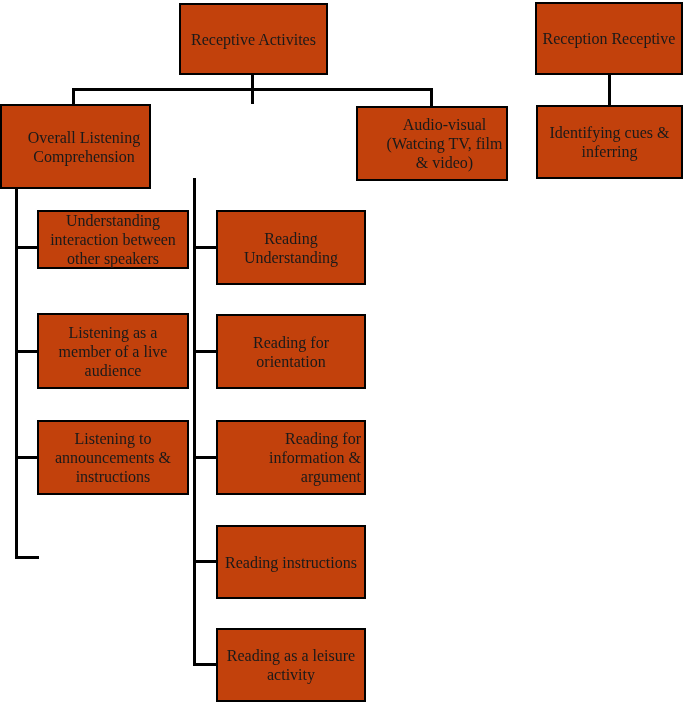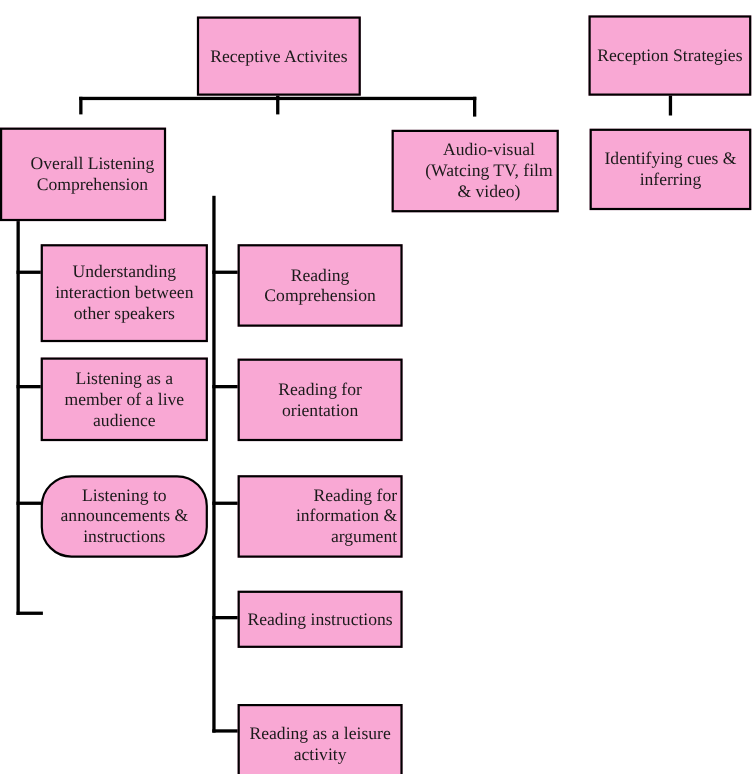--- a/index.html
+++ b/index.html
@@ -9,53 +9,52 @@
     height: 704px;
     background: #ffffff;
     font-family: "Liberation Serif", "DejaVu Serif", serif;
     color: #1a1a1a;
     overflow: hidden;
   }
   .node {
     position: absolute;
     box-sizing: border-box;
     border: 2.5px solid #000000;
-    background: #f9a8d4;
+    background: #c2410c;
     display: flex;
     align-items: center;
     justify-content: center;
     text-align: center;
     font-size: 16px;
     line-height: 19px;
     padding: 2px 3px;
-    margin-top: 12px;
   }
   .node span { display: block; }
   .line {
     position: absolute;
     background: #000000;
   }
   
   #b-receptive    { left: 179px; top: 3px;   width: 149px; height: 72px; }
   #b-reception    { left: 535px; top: 2px;   width: 148px; height: 73px; }
   
   #b-listening    { left: 0px;   top: 104px; width: 151px; height: 85px; padding-left: 20px; }
   #b-reading      { left: 179px; top: 104px; width: 150px; height: 75px; }
   #b-audiovisual  { left: 356px; top: 106px; width: 152px; height: 75px; padding-left: 28px; }
   #b-identifying  { left: 536px; top: 105px; width: 147px; height: 74px; justify-content: center; }
   
-  #b-lc1 { left: 37px; top: 210px; width: 152px; height: 89px; }
+  #b-lc1 { left: 37px; top: 210px; width: 152px; height: 59px; }
   #b-lc2 { left: 37px; top: 313px; width: 152px; height: 76px; justify-content: center; }
-  #b-lc3 { left: 37px; top: 420px; width: 152px; height: 75px; border-radius: 28px; }
+  #b-lc3 { left: 37px; top: 420px; width: 152px; height: 75px; }
   #b-lc4 { left: 37px; top: 524px; width: 152px; height: 74px; }
   
   #b-rc1 { left: 216px; top: 210px; width: 150px; height: 75px; }
   #b-rc2 { left: 216px; top: 314px; width: 150px; height: 75px; }
   #b-rc3 { left: 216px; top: 420px; width: 150px; height: 75px; text-align: right; }
-  #b-rc4 { left: 216px; top: 525px; width: 150px; height: 52px; }
+  #b-rc4 { left: 216px; top: 525px; width: 150px; height: 74px; }
   #b-rc5 { left: 216px; top: 628px; width: 150px; height: 74px; }
   
   #l-root-drop      { left: 251px; top: 74px;  width: 3px;   height: 17px; }
   #l-row-h          { left: 72px;  top: 88px;  width: 361px; height: 3px;  }
   #l-stub-left      { left: 72px;  top: 88px;  width: 3px;   height: 16px; }
   #l-stub-mid       { left: 251px; top: 88px;  width: 3px;   height: 16px; }
   #l-stub-right     { left: 430px; top: 88px;  width: 3px;   height: 18px; }
   #l-reception-drop { left: 608px; top: 73px;  width: 3px;   height: 32px; }
   #l-listen-trunk   { left: 15px;  top: 178px; width: 3px;   height: 381px; }
   #l-listen-s1      { left: 15px;  top: 246px; width: 24px;  height: 3px; }
@@ -89,21 +88,21 @@
   <div class="line" id="l-read-s1"></div>
   <div class="line" id="l-read-s2"></div>
   <div class="line" id="l-read-s3"></div>
   <div class="line" id="l-read-s4"></div>
   <div class="line" id="l-read-s5"></div>
 
   <div class="node" id="b-receptive">
     <span>Receptive Activites</span>
   </div>
   <div class="node" id="b-reception">
-    <span>Reception Strategies</span>
+    <span>Reception Receptive</span>
   </div>
 
   <div class="node" id="b-listening">
     <span>Overall Listening Comprehension</span>
   </div>
   <div class="node" id="b-audiovisual">
     <span>Audio-visual (Watcing TV, film &amp; video)</span>
   </div>
   <div class="node" id="b-identifying">
     <span>Identifying cues &amp; inferring</span>
@@ -113,21 +112,21 @@
     <span>Understanding interaction between other speakers</span>
   </div>
   <div class="node" id="b-lc2">
     <span>Listening as a member of a live audience</span>
   </div>
   <div class="node" id="b-lc3">
     <span>Listening to announcements &amp; instructions</span>
   </div>
 
   <div class="node" id="b-rc1">
-    <span>Reading Comprehension</span>
+    <span>Reading Understanding</span>
   </div>
   <div class="node" id="b-rc2">
     <span>Reading for orientation</span>
   </div>
   <div class="node" id="b-rc3">
     <span>Reading for information &amp; argument</span>
   </div>
   <div class="node" id="b-rc4">
     <span>Reading instructions</span>
   </div>

